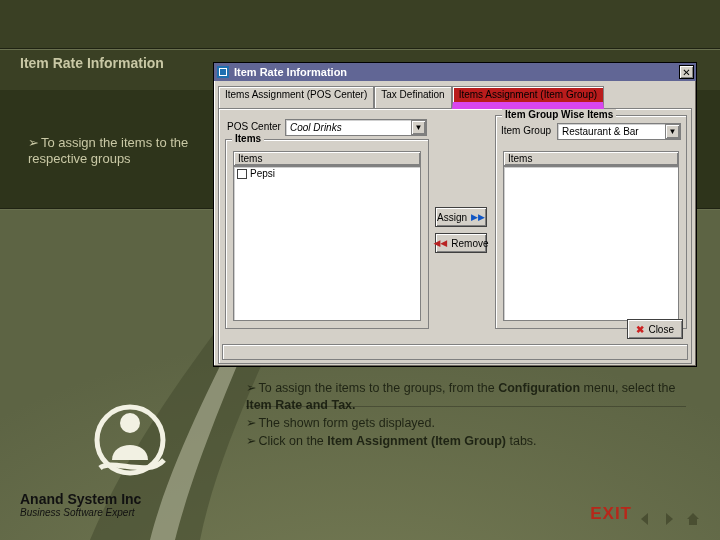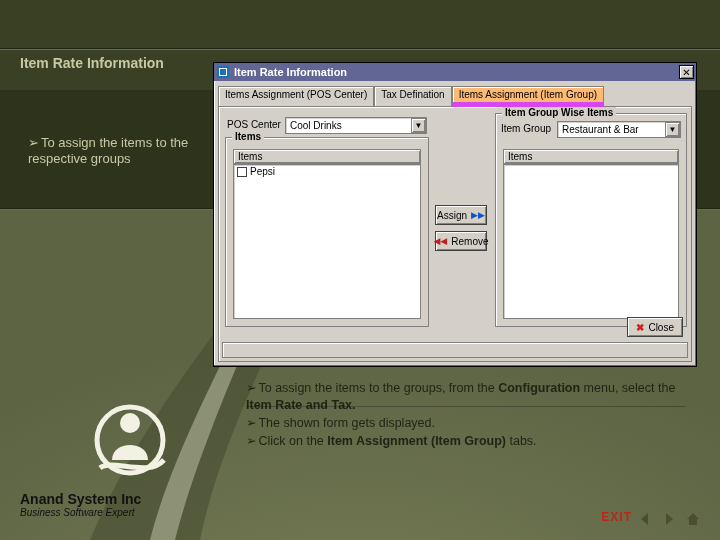--- a/index.html
+++ b/index.html
@@ -42,21 +42,21 @@
   .company {
     position:absolute; left:20px; bottom:22px; color:#111;
   }
   .company .name { font-weight:bold; font-size:14px; }
   .company .tag { font-style:italic; font-size:10px; }
   .logo {
     position:absolute; left:90px; top:400px; width:80px; height:80px;
   }
   .exit {
     position:absolute; right:88px; bottom:16px;
-    color:#b8271a; font-weight:bold; font-size:12px; letter-spacing:1px;
+    color:#b8271a; font-weight:bold; font-size:17px; letter-spacing:1px;
     cursor:pointer;
   }
   .navbtns { position:absolute; right:18px; bottom:12px; display:flex; gap:6px; }
   .navbtn { width:18px; height:18px; color:#4a4f32; }
   .navbtn.home { color:#4a4f32; }
 
   
   .dialog {
     position:absolute; left:213px; top:62px; width:484px; height:305px;
     background:#d4d0c8; border:1px solid #000;
@@ -79,21 +79,21 @@
   .tabs {
     display:flex; margin:4px 4px 0 4px; font-size:10px;
   }
   .tab {
     padding:2px 6px 2px 6px; border:1px solid #808080; border-bottom:none;
     background:#d4d0c8; margin-right:0px;
     box-shadow: inset 1px 1px 0 #fff;
     position:relative; top:1px; cursor:pointer;
   }
   .tab.active {
-    background:#fdba74; z-index:2; border-bottom:5px solid #d946ef;
+    background:#b91c1c; z-index:2; border-bottom:7px solid #d946ef;
   }
   .tabbody {
     border:1px solid #808080; margin:0 4px 4px 4px; height:256px;
     box-shadow: inset 1px 1px 0 #fff; position:relative;
   }
   .groupbox {
     position:absolute; border:1px solid #808080;
     box-shadow: inset 1px 1px 0 #fff;
   }
   .gb-title {
@@ -176,21 +176,21 @@
     <div class="tab">Tax Defination</div>
     <div class="tab active">Items Assignment (Item Group)</div>
   </div>
 
   <div class="tabbody">
 
     <div class="groupbox" style="left:6px; top:30px; width:204px; height:190px;">
       <div class="gb-title">Items</div>
     </div>
     <div class="lbl" style="left:8px; top:12px;">POS Center</div>
-    <div class="combo" style="left:66px; top:10px; width:142px;">
+    <div class="combo" style="left:66px; top:10px; width:142px;font-style:italic;">
       <span class="cv">Cool Drinks</span>
       <span class="cb">▼</span>
     </div>
     <div class="listhdr" style="left:14px; top:42px; width:188px;">Items</div>
     <div class="listbox" style="left:14px; top:57px; width:188px; height:155px;">
       <div class="listrow">
         <span class="chk"></span>
         <span>Pepsi</span>
       </div>
     </div>

